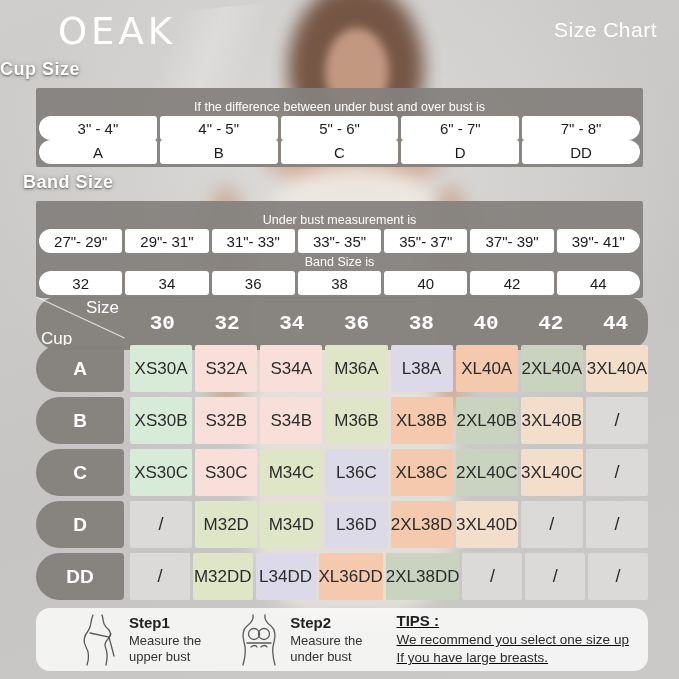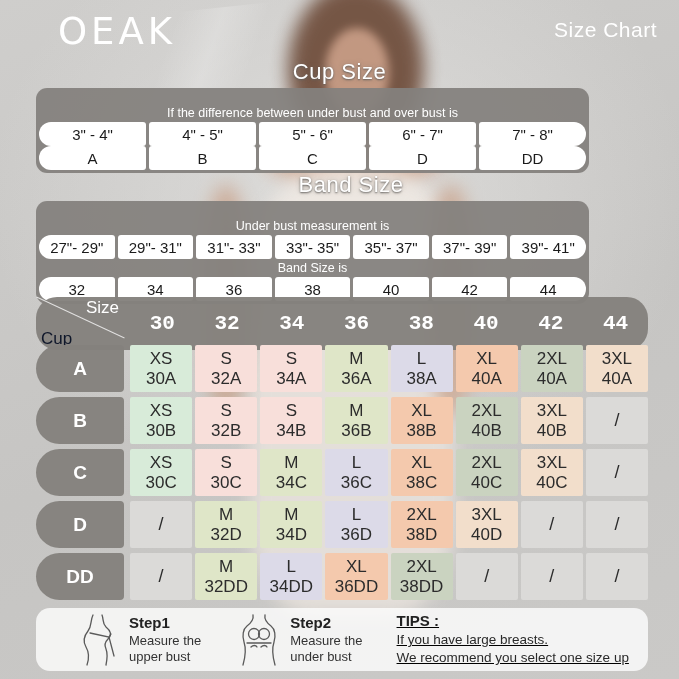--- a/index.html
+++ b/index.html
@@ -24,53 +24,53 @@
   .m-torso{left:250px;top:285px;width:205px;height:330px;background:#e9e3dd;opacity:.85;border-radius:30%;}
   .m-arm-l{left:203px;top:185px;width:46px;height:230px;background:#c9a189;opacity:.75;border-radius:45%;}
   .m-arm-r{left:428px;top:185px;width:46px;height:230px;background:#c9a189;opacity:.75;border-radius:45%;}
 
   .layer{position:absolute;z-index:2;}
 
   .logo{left:58px;top:10px;font-family:"DejaVu Sans",sans-serif;font-size:37px;font-weight:400;
     color:#ffffff;letter-spacing:4px;}
   .size-chart-label{right:22px;top:18px;font-size:21px;color:#ffffff;letter-spacing:.5px;}
 
-  .section-title{width:100%;text-align:center;font-size:22px;font-weight:400;color:#ffffff;
+  .section-title{width:100%;font-size:18px;font-weight:700;color:#ffffff;
     letter-spacing:.5px;text-shadow:0 1px 2px rgba(95,93,90,.95),0 0 5px rgba(120,118,115,.45);}
   .cup-title{top:59px;}
   .band-title{top:172px;padding-left:23px;}
 
-  .panel{left:36px;width:553px;background:rgba(132,129,125,.94);border-radius:11px;padding:16px 3px 3px;}
+  .panel{left:36px;width:607px;background:rgba(132,129,125,.94);border-radius:2px;padding:10px 3px 3px;}
   .panel .cap{height:16px;line-height:16px;font-size:12.5px;color:#ffffff;text-align:center;margin:1px 0;}
   .cells{display:grid;gap:3px;}
   .cup-cells{grid-template-columns:repeat(5,1fr);}
   .band-cells{grid-template-columns:repeat(7,1fr);}
   .wcell{background:#ffffff;height:24px;display:flex;align-items:center;justify-content:center;
     font-size:15px;color:#1b1b1b;border-radius:3px;}
   .cells .wcell:first-child{border-radius:12px 3px 3px 12px;}
   .cells .wcell:last-child{border-radius:3px 12px 12px 3px;}
   .panel-cup{top:88px;}
   .panel-band{top:201px;}
 
   .matrix-header{left:36px;top:297px;width:612px;height:53px;background:rgba(132,129,125,.96);
     border-radius:21px;display:flex;}
   .corner{width:88px;position:relative;flex:none;}
   .corner .diag{position:absolute;left:-4px;top:20px;width:97px;height:1px;
     background:rgba(255,255,255,.75);transform:rotate(25deg);}
   .corner .t-size{position:absolute;top:1px;right:5px;font-size:17px;color:#fff;}
-  .corner .t-cup{position:absolute;bottom:1px;left:5px;font-size:17px;color:#0f172a;}
+  .corner .t-cup{position:absolute;bottom:1px;left:5px;font-size:17px;color:#ffffff;}
   .mcols{flex:1;display:grid;grid-template-columns:repeat(8,1fr);margin-left:6px;}
   .mcol{display:flex;align-items:center;justify-content:center;color:#fff;font-weight:700;font-size:21px;font-family:Liberation Mono, monospace;}
 
   .matrix-rows{left:36px;top:345px;width:612px;}
   .mrow{display:flex;height:47px;margin-bottom:5px;}
   .mlabel{width:88px;flex:none;background:rgba(132,129,125,.96);border-radius:24px 4px 4px 24px;
     color:#fff;font-weight:700;font-size:19px;display:flex;align-items:center;justify-content:center;}
   .mcells{flex:1;display:grid;grid-template-columns:repeat(8,1fr);gap:3px;margin-left:6px;}
-  .mcell{display:flex;flex-direction:column;align-items:center;justify-content:center;
+  .mcell{display:flex;align-items:center;justify-content:center;
     font-size:17px;line-height:1.16;color:#2c2c2c;border-radius:2px;text-align:center;}
   .mcell.empty{font-size:18px;}
 
   .footer{left:36px;top:608px;width:612px;height:63px;background:rgba(255,255,255,.78);
     border-radius:14px;display:flex;align-items:center;}
   .step{display:flex;align-items:center;gap:11px;}
   .step1{margin-left:42px;}
   .step2{margin-left:38px;}
   .step-icon{flex:none;width:40px;height:52px;}
   .step-title{font-size:15px;font-weight:700;color:#222;margin-bottom:2px;}
@@ -345,17 +345,17 @@
         <path d="M12 33 C14 31 17 31 18 33 M22 33 C24 31 27 31 28 33"></path>
       </svg>
       <div>
         <div class="step-title">Step2</div>
         <div class="step-line">Measure the</div>
         <div class="step-line">under bust</div>
       </div>
     </div>
     <div class="tips">
       <div class="tips-title">TIPS :</div>
+      <div class="tips-line">We recommend you select one size up</div>
       <div class="tips-line">If you have large breasts.</div>
-      <div class="tips-line">We recommend you select one size up</div>
     </div>
   </div>
 </div>
 
 </body></html>

